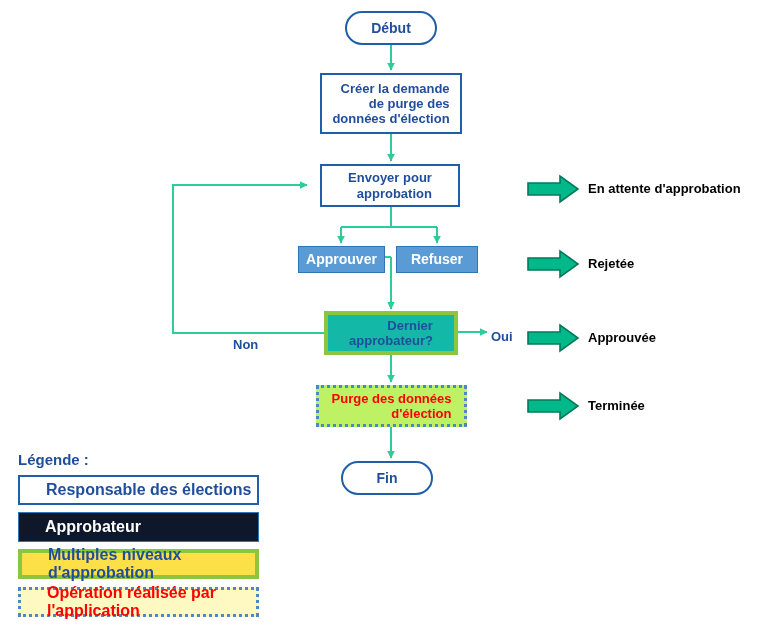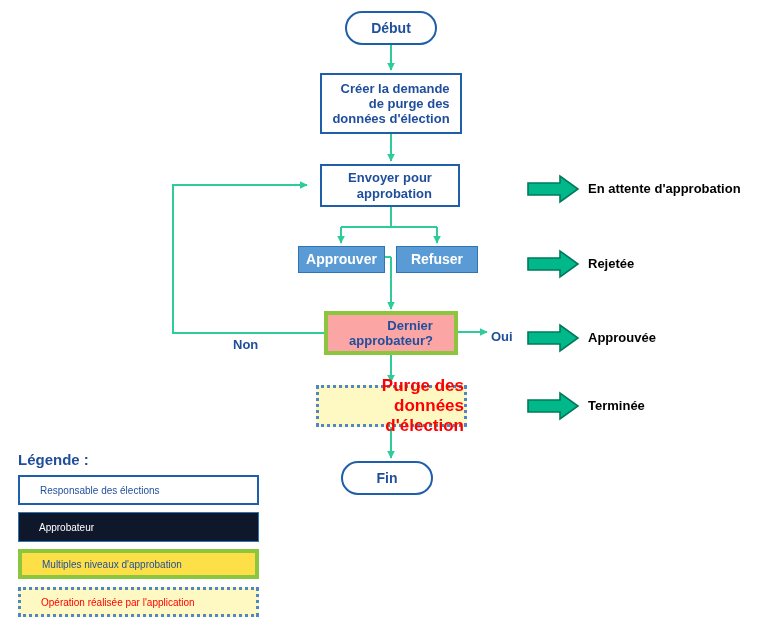--- a/index.html
+++ b/index.html
@@ -49,30 +49,30 @@
   
   .approver {
     border: 1px solid #2E75B6;
     background: #5B9BD5;
     color: #ffffff;
     font-size: 14px;
   }
   
   .decision {
     border: 4px solid #8CC63F;
-    background: #fca5a5;
+    background: #14b8a6;
     color: #1F4E9C;
     font-size: 13px;
   }
   
   .app-op {
     border: 3px dotted #4F86C6;
-    background: #fef9c3;
+    background: #bef264;
     color: #FF0000;
-    font-size: 17px;
+    font-size: 13px;
   }
   
   .status-label {
     position: absolute;
     font-size: 13px;
     font-weight: bold;
     color: #000000;
     white-space: nowrap;
     z-index: 5;
   }
@@ -99,23 +99,23 @@
     z-index: 5;
   }
   .legend-item {
     position: absolute;
     left: 18px;
     width: 241px;
     height: 30px;
     box-sizing: border-box;
     display: flex;
     align-items: center;
-    padding-left: 20px;
-    font-size: 10px;
-    font-weight: normal;
+    padding-left: 26px;
+    font-size: 16px;
+    font-weight: bold;
     z-index: 5;
   }
   .legend-process {
     border: 2px solid #1F5FA9;
     background: #ffffff;
     color: #1F4E9C;
   }
   .legend-approver {
     border: 1px solid #2E75B6;
     background: #0f172a;

